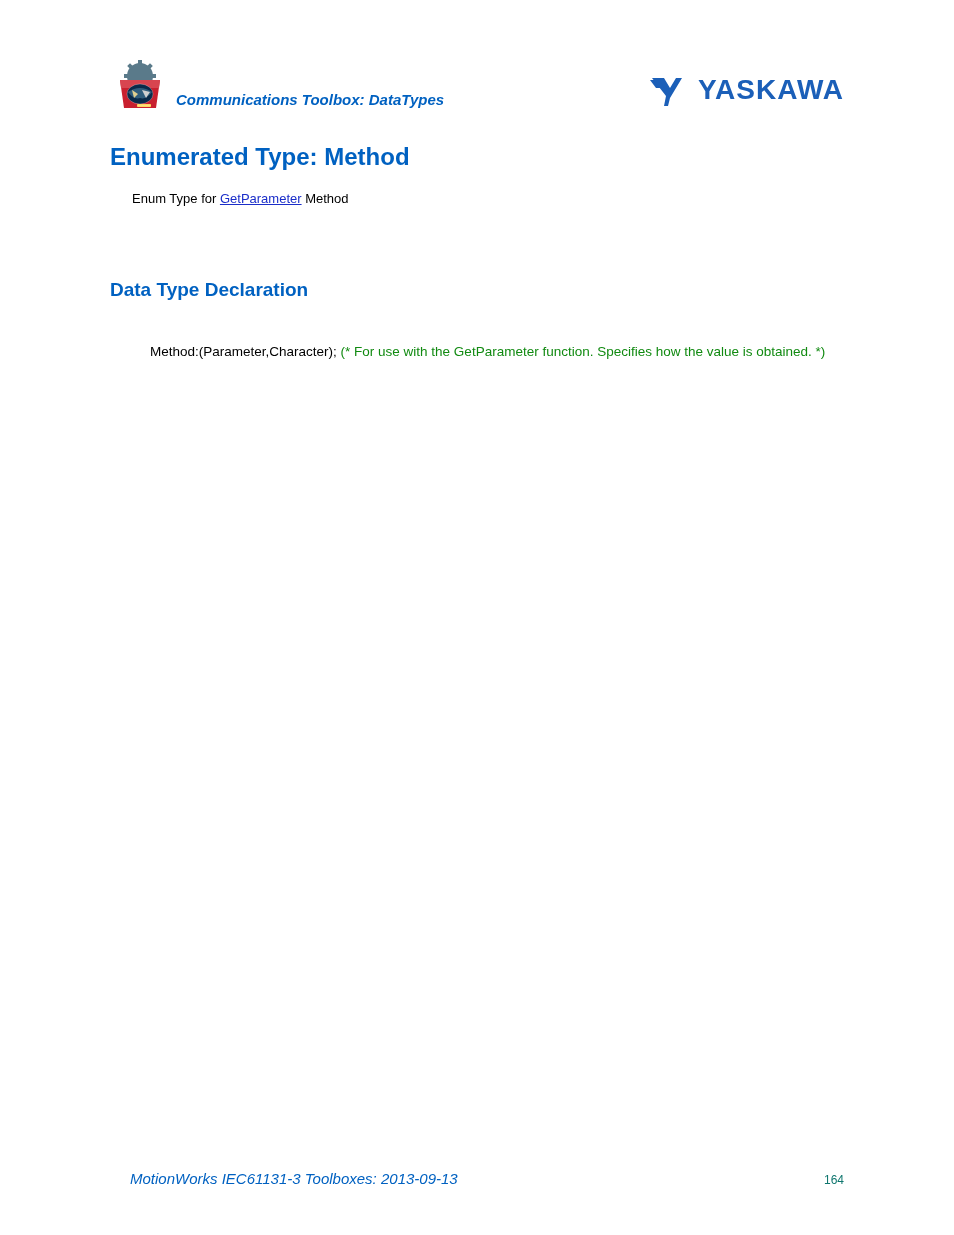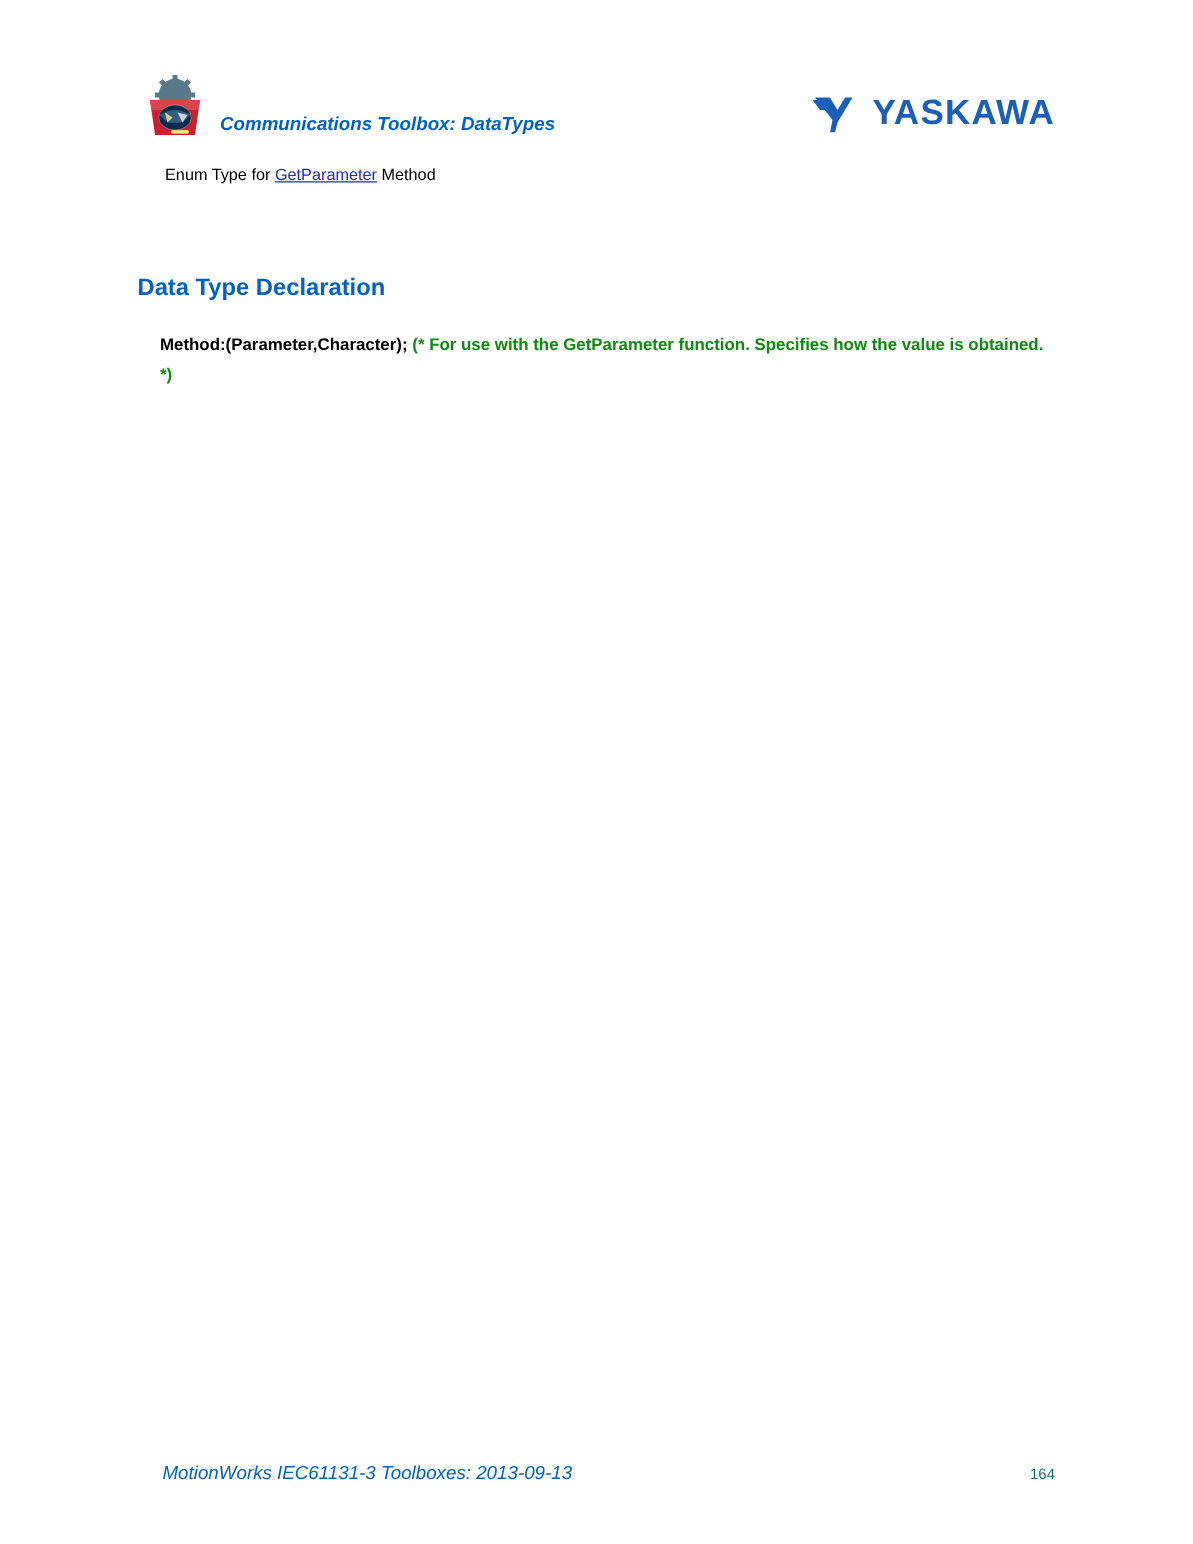--- a/index.html
+++ b/index.html
@@ -13,21 +13,21 @@
   .page {
     position: relative;
     width: 954px;
     height: 1235px;
     padding: 60px 110px 0 110px;
   }
   .header-row {
     display: flex;
     align-items: flex-end;
     justify-content: space-between;
-    margin-bottom: 18px;
+    margin-bottom: 31px;
   }
   .header-left {
     display: flex;
     align-items: flex-end;
     gap: 6px;
   }
   .gear-badge {
     width: 60px;
     height: 52px;
     position: relative;
@@ -66,27 +66,26 @@
   }
   .intro a {
     color: #1b2ec9;
     text-decoration: underline;
     text-align: right;
   }
   h2.section-title {
     color: #0061c1;
     font-size: 19px;
     font-weight: bold;
-    margin: 70px 0 22px 0;
+    margin: 70px 0 39px 0;
   }
   .decl {
     font-size: 13.5px;
-    margin-left: 18px;
+    margin-left: 40px;
     line-height: 1.85;
-    font-weight: bold;
   }
   .decl .code { color: #000; }
   .decl .comment { color: #118a11; }
   .footer {
     position: absolute;
     left: 0;
     right: 0;
     bottom: 48px;
     padding: 0 110px 0 130px;
     display: flex;
@@ -143,20 +142,21 @@
       <span class="brand-mark">
         <svg viewBox="0 0 32 32">
           <path d="M2 4 L14 4 L20 14 L26 4 L32 4 L20 24 L18 32 L14 32 L16 22 Z" fill="#1b5fb8"></path>
           <path d="M0 6 L10 6 L14 14 L6 14 Z" fill="#1b5fb8"></path>
         </svg>
       </span>
       <span class="brand-text">YASKAWA</span>
     </div>
   </div>
 
+  <h1 class="page-title">Enumerated Type: Method</h1>
 
   <p class="intro">
     <span>Enum Type for </span><a href="#">GetParameter</a><span> Method</span>
   </p>
 
   <h2 class="section-title">Data Type Declaration</h2>
 
   <p class="decl">
     <span class="code">Method:(Parameter,Character); </span><span class="comment">(*   For use with the GetParameter function.  Specifies how the value is obtained.  *)</span>
   </p>

